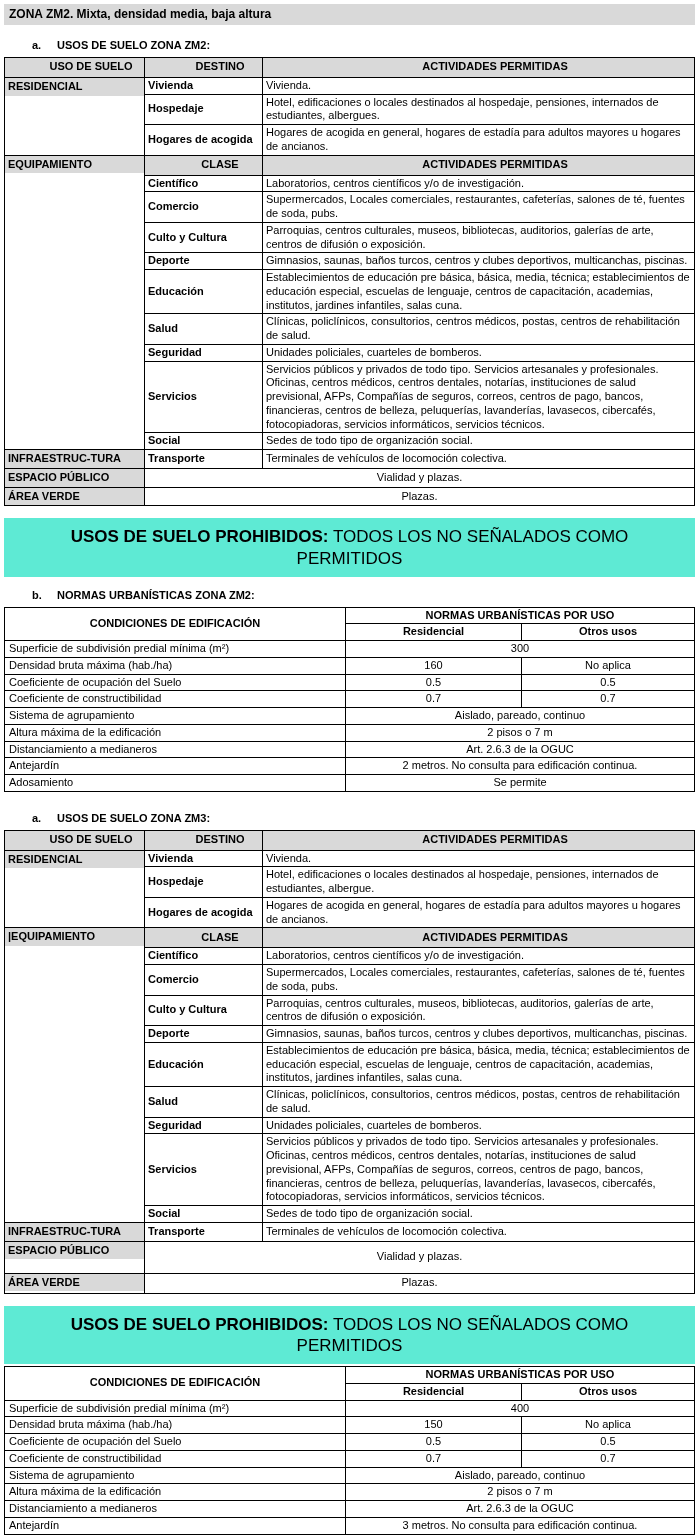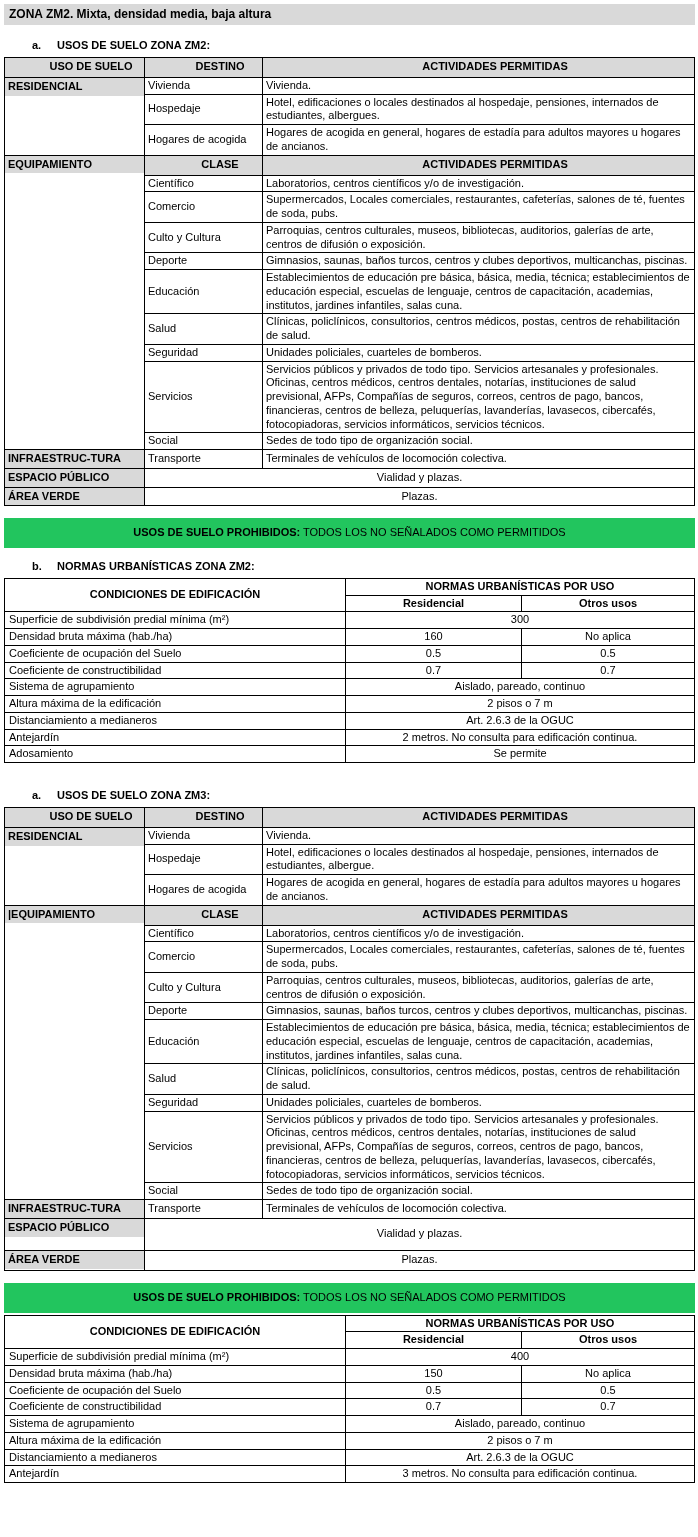--- a/index.html
+++ b/index.html
@@ -6,21 +6,21 @@
   html, body { margin: 0; padding: 0; }
   body {
     width: 698px;
     background: #ffffff;
     color: #000000;
     font-family: "Liberation Sans", sans-serif;
     font-size: 11px;
     line-height: 1.25;
   }
   .page { padding: 4px 3px 6px 4px; }
-  .zone { margin-bottom: 26px; }
+  .zone { margin-bottom: 20px; }
   .zone-title {
     background: #d9d9d9;
     font-weight: bold;
     font-size: 12px;
     padding: 3px 5px;
     margin-bottom: 14px;
   }
   .sec-heading {
     font-weight: bold;
     margin: 12px 0 4px 28px;
@@ -51,31 +51,31 @@
     height: 20px;
     padding-left: 36px;
   }
   .cat { padding: 0; vertical-align: top; }
   .catlbl {
     background: #d9d9d9;
     font-weight: bold;
     padding: 2px 3px;
     line-height: 1.25;
   }
-  .d { font-weight: normal; vertical-align: middle; }
+  .d { font-weight: bold; vertical-align: middle; }
   .a { vertical-align: middle; }
   .c { text-align: center; vertical-align: middle; }
   .row-tall td { height: 32px; }
   .row-med td { height: 20px; }
   .prohibidos {
-    background: #22c55e;
+    background: #5eead4;
     text-align: center;
     padding: 8px 24px;
     margin-top: 12px;
-    font-size: 11px;
+    font-size: 17px;
   }
   .prohibidos .b { font-weight: bold; }
   .norms { margin-top: 2px; }
   .hb { font-weight: bold; text-align: center; vertical-align: middle; }
   .lbl { padding-left: 4px; vertical-align: middle; }
 </style>
 </head>
 <body>
 
 <div class="page">

